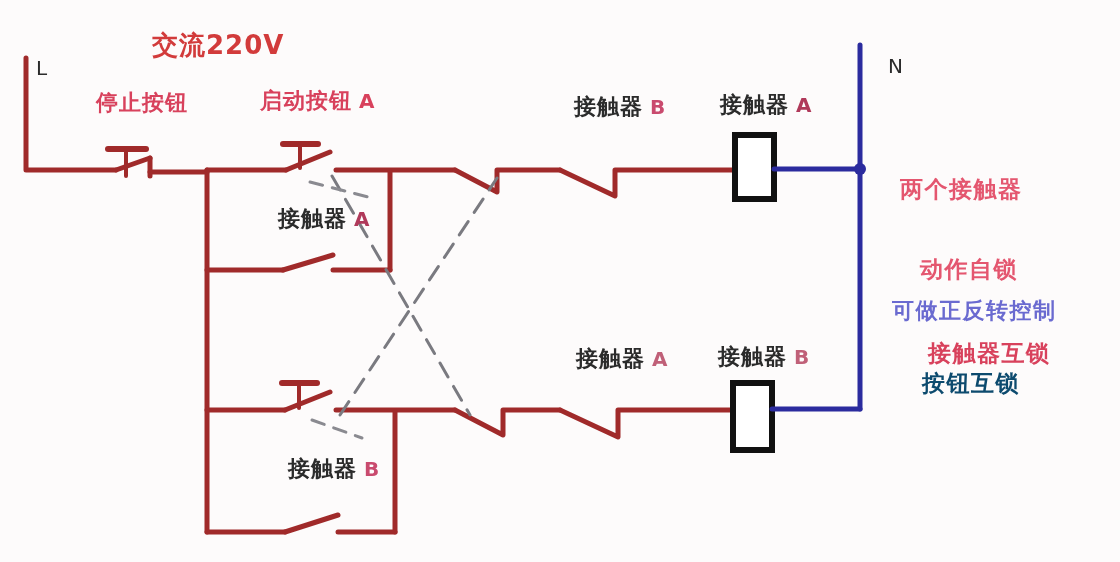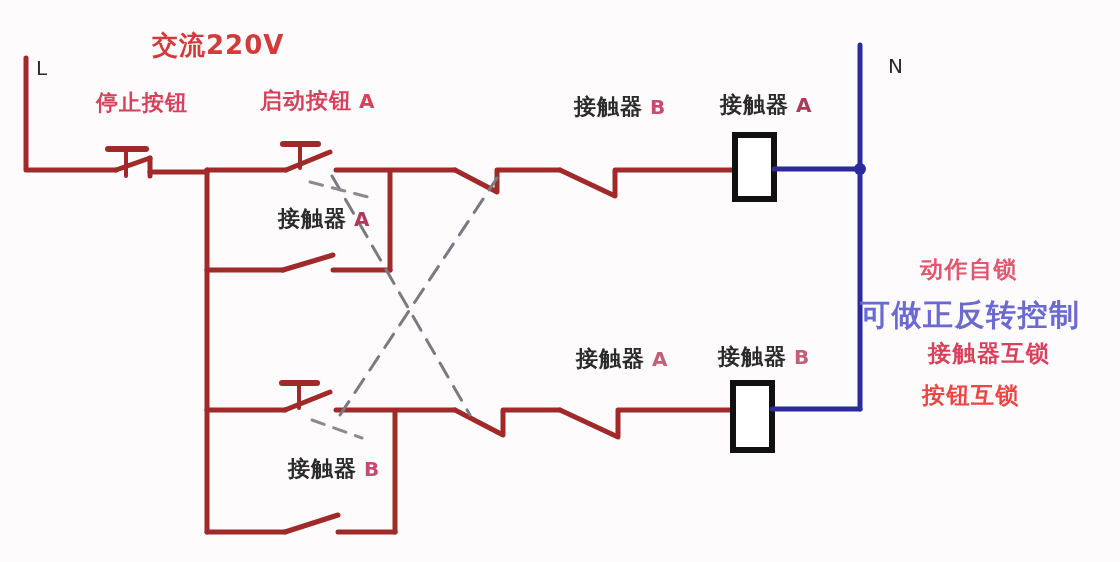--- a/index.html
+++ b/index.html
@@ -173,18 +173,19 @@
   </div>
 
   <div class="lbl sz-big lbl-dark" style="left:556px;top:348px;">
     <span>接触器</span><span class="suffix" style="color:#c06078;">A</span>
   </div>
 
   <div class="lbl sz-big lbl-dark" style="left:698px;top:346px;">
     <span>接触器</span><span class="suffix" style="color:#c06078;">B</span>
   </div>
 
+  <div class="note sz-note" style="left:900px;top:178px;color:#e4566f;">两个接触器</div>
   <div class="note sz-note" style="left:920px;top:258px;color:#e4566f;">动作自锁</div>
-  <div class="note" style="left:860px;top:300px;color:#6a6ad0;font-size:30px;">可做正反转控制</div>
+  <div class="note" style="left:892px;top:300px;color:#6a6ad0;font-size:22px;">可做正反转控制</div>
   <div class="note sz-note" style="left:906px;top:342px;color:#d8415c;margin-left:22px;">接触器互锁</div>
-  <div class="note sz-note" style="left:922px;top:384px;color:#ef4444;">按钮互锁</div>
+  <div class="note sz-note" style="left:922px;top:372px;color:#0c4a6e;">按钮互锁</div>
 
 </div>
 
 </body></html>

